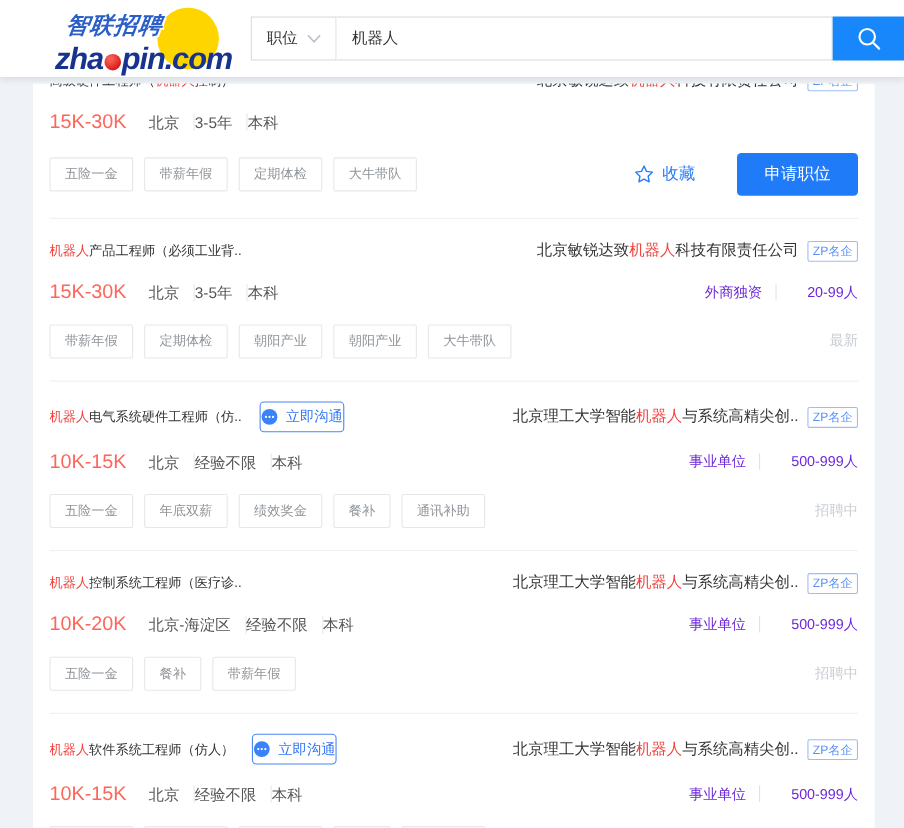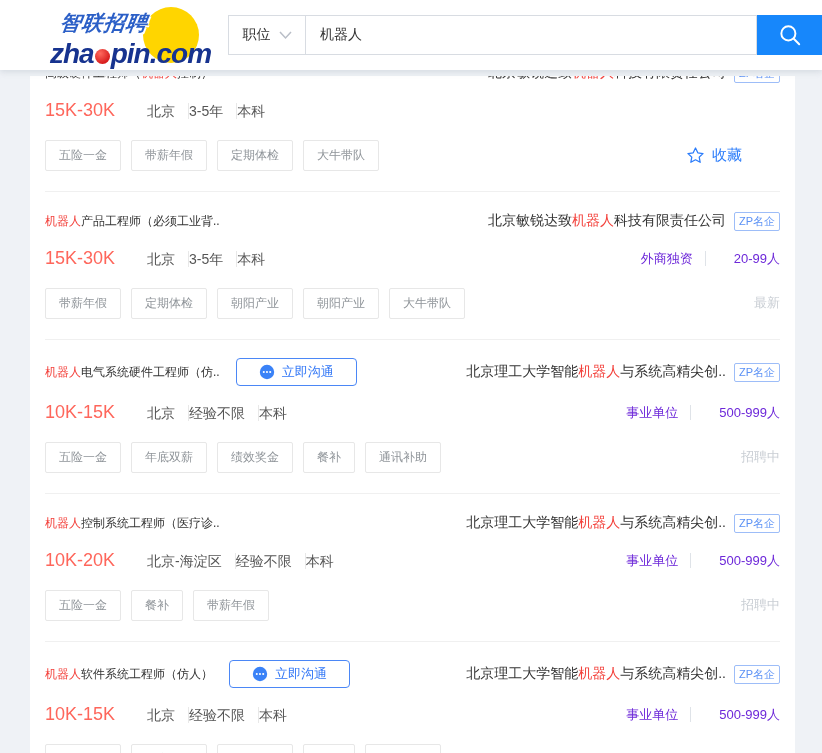--- a/index.html
+++ b/index.html
@@ -63,33 +63,33 @@
   .listing:first-child { margin-top: -32px; }
   .listing:last-child { border-bottom: none; }
 
   .line-a { display: flex; justify-content: space-between; align-items: center; }
   .title-wrap { display: flex; align-items: center; }
   .job-title { font-size: 12px; color: #333; line-height: 22px; cursor: pointer; white-space: nowrap; }
   .hl { color: #f3423c; }
   .chat-btn {
     margin-left: 16px; display: inline-flex; align-items: center; gap: 7px;
     border: 1px solid #4b87f6; background: #fff; color: #3277f6;
-    font-size: 13px; padding: 4px 22px; border-radius: 4px; cursor: pointer;
+    font-size: 13px; padding: 4px 0; border-radius: 4px; cursor: pointer;
     font-family: inherit;
   }
   .company-wrap { display: flex; align-items: center; }
   .company-name { font-size: 14px; color: #333; cursor: pointer; white-space: nowrap; }
   .zp-badge {
     margin-left: 8px; font-size: 11px; color: #5b91f5;
     border: 1px solid #9dbdf8; border-radius: 2px; padding: 1px 4px;
     background: #fff; white-space: nowrap;
   }
 
   .line-b { display: flex; justify-content: space-between; align-items: center; margin-top: 14px; }
-  .salary-meta { display: flex; align-items: center; gap: 12px; }
+  .salary-meta { display: flex; align-items: center; }
   .salary { font-size: 18px; color: #fe665b; margin-right: 20px; line-height: 25px; }
   .meta-items { display: flex; align-items: center; }
   .meta-item { font-size: 14px; color: #555; line-height: 16px; }
   .meta-item + .meta-item { border-left: 1px solid #e8e8e8; margin-left: 13px; }
   .cmeta { display: flex; align-items: center; }
   .cmeta-item { font-size: 13px; color: #6d28d9; line-height: 15px; }
   .cmeta-item + .cmeta-item { border-left: 1px solid #dfe3e8; margin-left: 12px; padding-left: 28px; }
 
   .line-c { display: flex; justify-content: space-between; align-items: center; margin-top: 16px; min-height: 32px; }
   .tags { display: flex; align-items: center; }
@@ -167,20 +167,21 @@
             <span class="tag">大牛带队</span>
           </div>
 
       <div class="actions">
         <button class="fav-btn">
           <svg width="19" height="19" viewBox="0 0 24 24">
             <polygon points="12,2.5 14.9,8.6 21.5,9.5 16.7,14.1 17.9,20.6 12,17.4 6.1,20.6 7.3,14.1 2.5,9.5 9.1,8.6" fill="none" stroke="#2b7cfa" stroke-width="1.6" stroke-linejoin="round"></polygon>
           </svg>
           <span>收藏</span>
         </button>
+        <button class="apply-btn">申请职位</button>
       </div>
     </div>
   </div>
 
   <div class="listing">
     <div class="line-a">
       <div class="title-wrap">
         <span class="job-title"><span class="hl">机器人</span><span>产品工程师（必须工业背..</span></span>
 
       </div>

